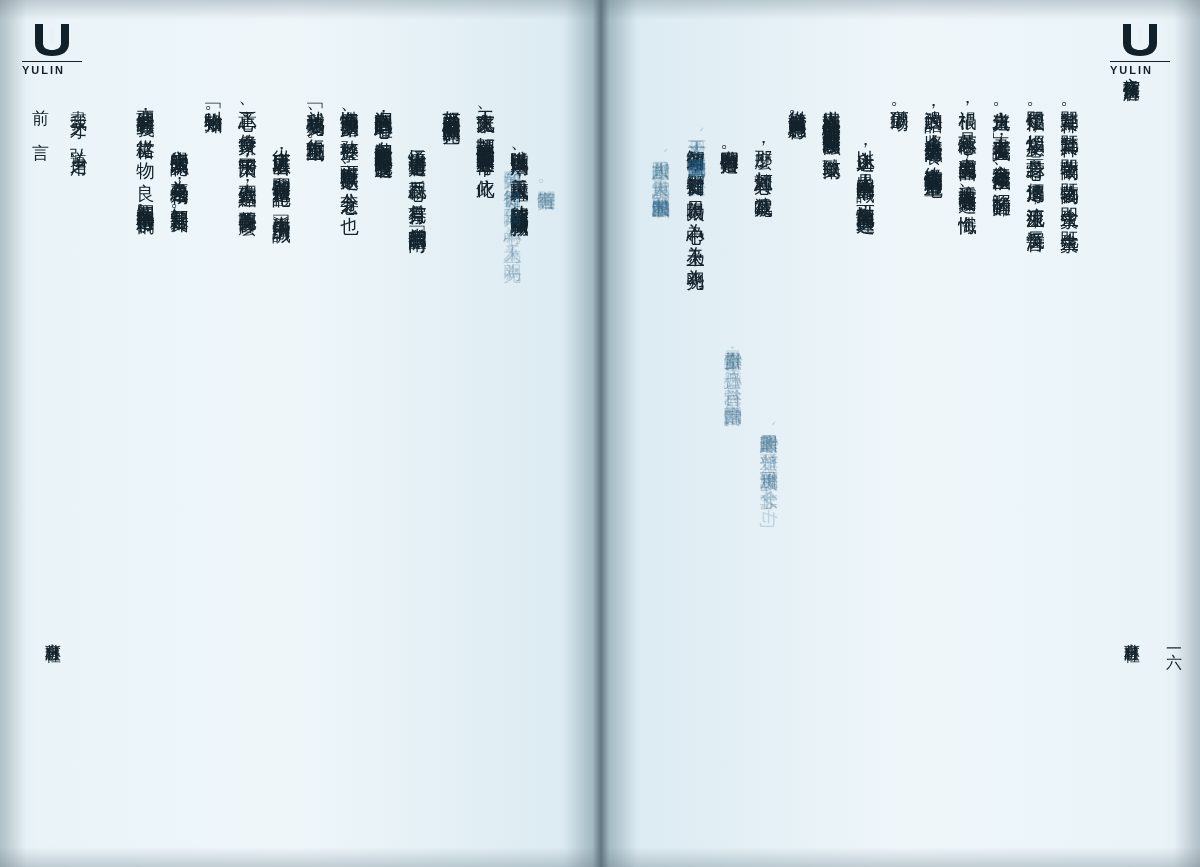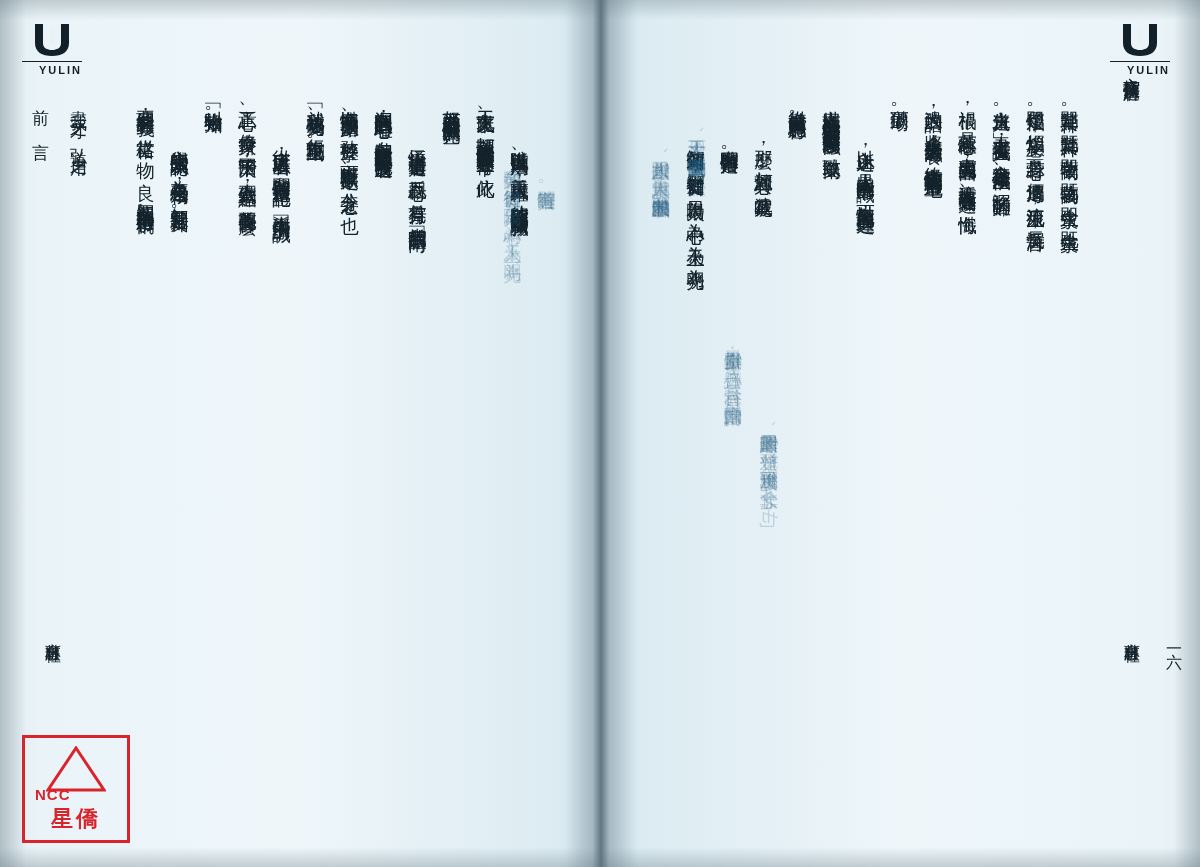--- a/index.html
+++ b/index.html
@@ -65,21 +65,21 @@
     font-family: "DejaVu Serif", "Liberation Serif", serif;
     color: #14232c;
     letter-spacing: 0.06em;
     white-space: nowrap;
   }
 
   
   .logo {
     position: absolute;
     width: 60px;
-    text-align: right;
+    text-align: left;
     color: #122029;
   }
   .logo .mark {
     display: block;
     font-size: 34px;
     line-height: 34px;
     font-weight: bold;
     letter-spacing: -1px;
   }
   .logo .mark svg { display:block; margin: 0 auto; }
@@ -295,29 +295,20 @@
     <div class="vtext col" style="right:238px;">　　從上所述可以看出，開智與悟道就是《禮記‧大學》中所講的「誠</div>
     <div class="vtext col" style="right:272px;">意正心、修身齊家、治國平天下」，人要做到這點，首先要明白什麼</div>
     <div class="vtext col" style="right:306px;">叫「格物致知」。</div>
     <div class="vtext col indent" style="right:340px;">　　心學大師王陽明認為：「為善去惡是格物，知善知惡是良知」。</div>
     <div class="vtext col" style="right:374px;">要理解這二句教義，當從格、物、良、知這四個字的構造進行剖析。</div>
   </div>
 
   <div class="ghost" style="left:500px; top:120px; height:650px; transform:none;">　　智如何開？智者從知從日，日為太陽、為中心、為上天、為光明，</div>
   <div class="ghost" style="left:534px; top:140px; height:630px; transform:none;">　　唯有開智與悟道。</div>
 
-  <div id="ncc-stamp">
-    <div class="tri">
-      <svg width="60" height="46" viewBox="0 0 60 46" aria-hidden="true">
-        <path d="M30 2 L58 44 L2 44 Z" fill="none" stroke="#d9242b" stroke-width="3"></path>
-      </svg>
-    </div>
-    <div class="ncc">NCC</div>
-    <div class="cn">星僑</div>
-  </div>
 
   <div id="gutter"></div>
   <div id="edge-left"></div>
   <div id="edge-right"></div>
   <div id="edge-top"></div>
   <div id="edge-bottom"></div>
 
 </div>
 
 </body></html>

